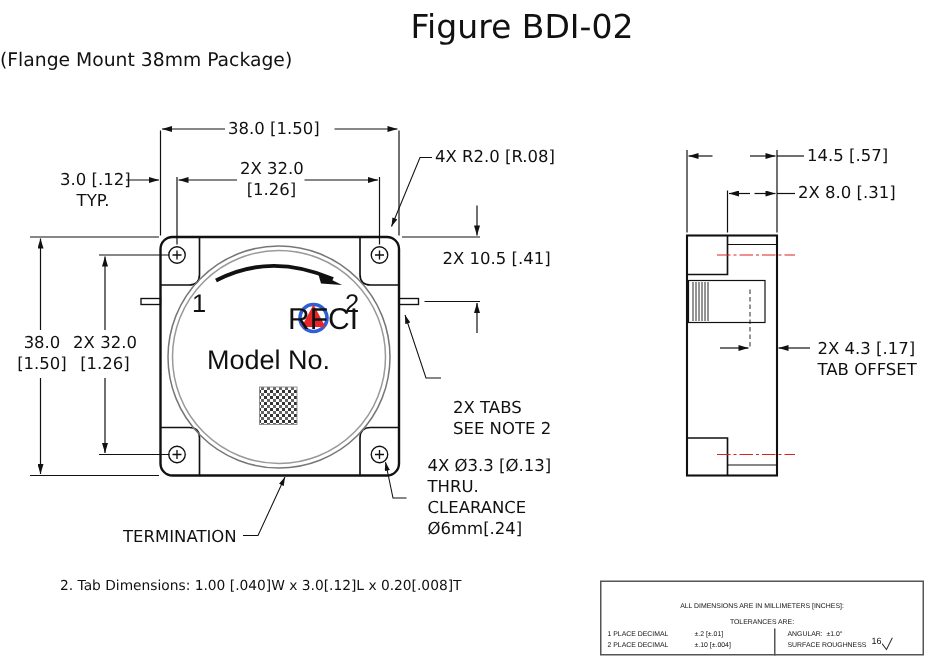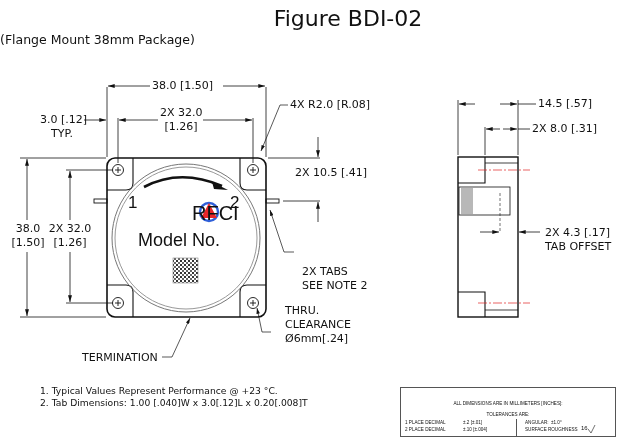--- a/index.html
+++ b/index.html
@@ -192,35 +192,35 @@
 </div>
 <div class="abs dim center" style="left:10px; top:222px; width:36px;">
   <div>38.0</div>
   <div>[1.50]</div>
 </div>
 <div class="abs dim center" style="left:48px; top:222px; width:44px;">
   <div>2X 32.0</div>
   <div>[1.26]</div>
 </div>
 <div class="abs dim" style="left:285px; top:304px;">
+  <div>4X Ø3.3 [Ø.13]</div>
   <div>THRU.</div>
   <div>CLEARANCE</div>
   <div>Ø6mm[.24]</div>
 </div>
 <div class="abs dim" style="left:82px; top:351px;">TERMINATION</div>
 
 <div class="abs dim" style="left:538px; top:97px;">14.5 [.57]</div>
 <div class="abs dim" style="left:532px; top:122px;">2X 8.0 [.31]</div>
 <div class="abs dim" style="left:545px; top:226px;">
   <div>2X 4.3 [.17]</div>
   <div>TAB OFFSET</div>
 </div>
 
 <div class="abs notes">
-  <div class="item">1. Typical Values Represent Performance @ +23 °C.</div>
   <div class="item">2. Tab Dimensions: 1.00 [.040]W x 3.0[.12]L x 0.20[.008]T</div>
 </div>
 
 <div class="abs tol-box">
   <div class="tol-sub">ALL DIMENSIONS ARE IN MILLIMETERS [INCHES]:</div>
   <div class="tol-hdr">TOLERANCES ARE:</div>
   <div class="tol-row" style="left:4px; top:32px;">1 PLACE DECIMAL</div>
   <div class="tol-row" style="left:62px; top:32px;">±.2   [±.01]</div>
   <div class="tol-row" style="left:4px; top:39px;">2 PLACE DECIMAL</div>
   <div class="tol-row" style="left:62px; top:39px;">±.10 [±.004]</div>

